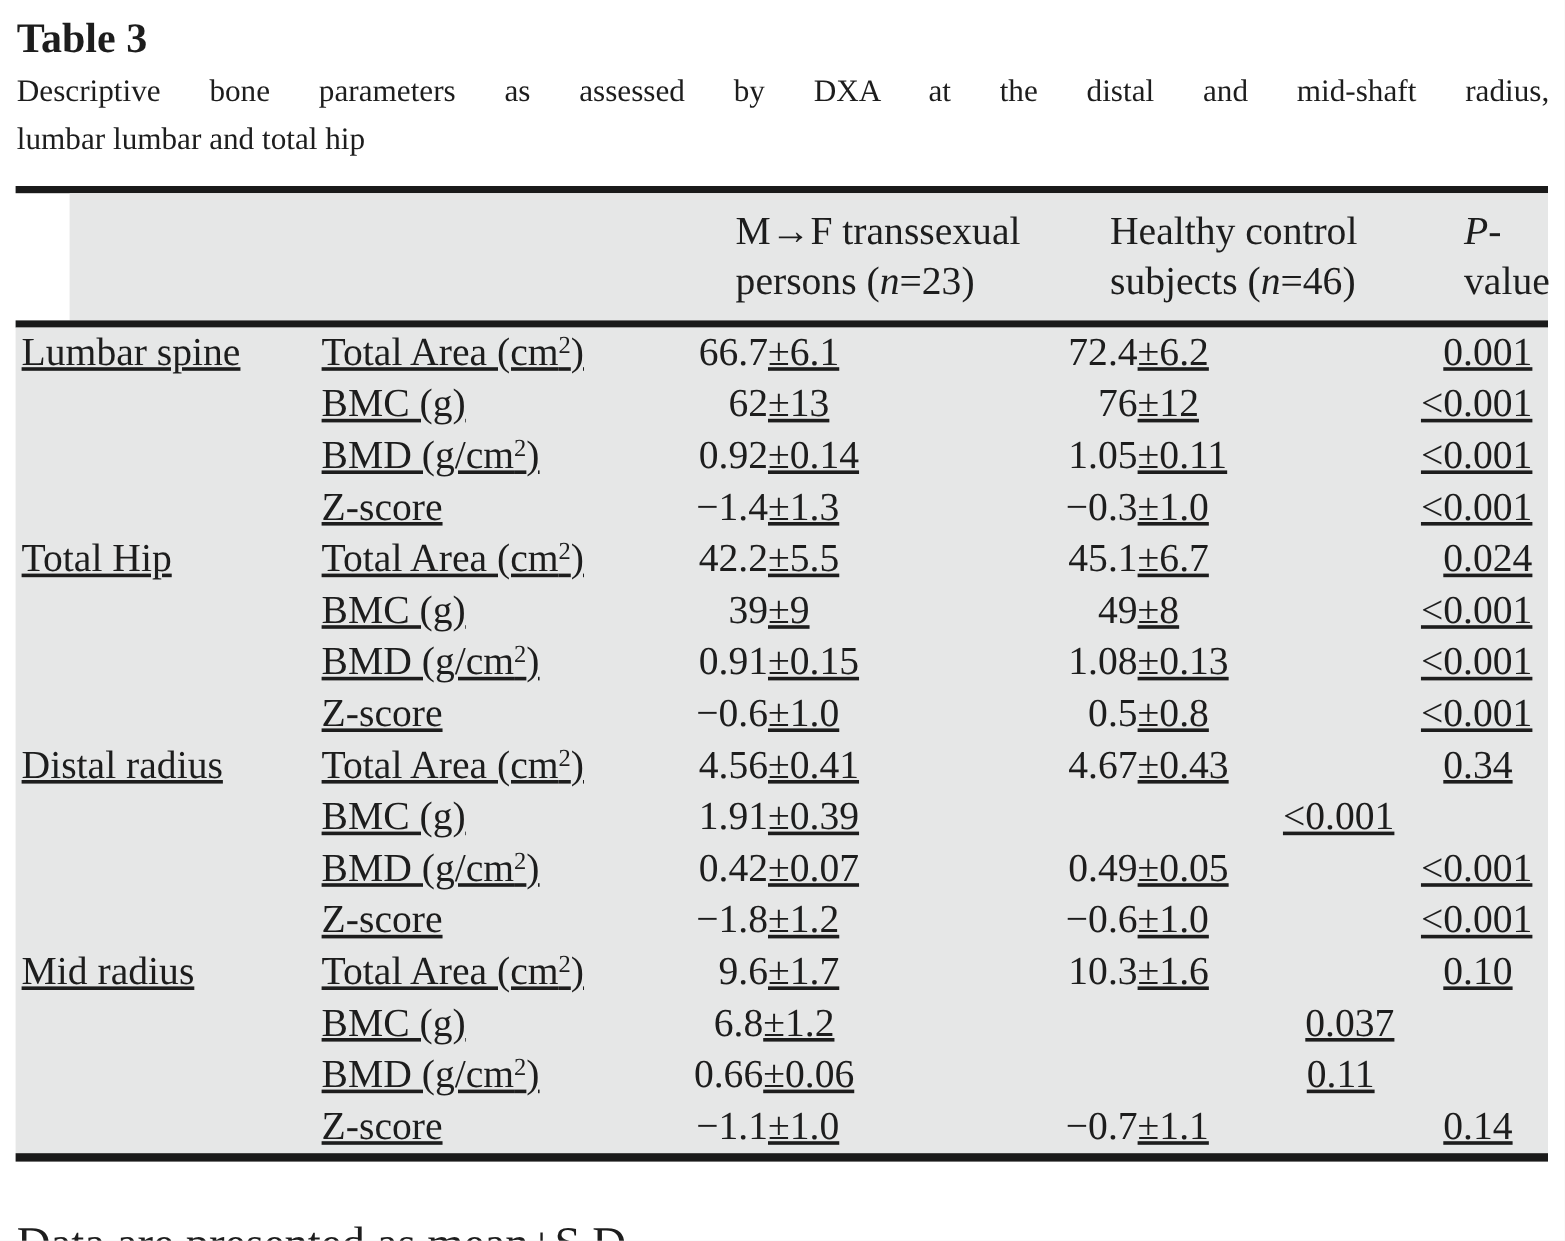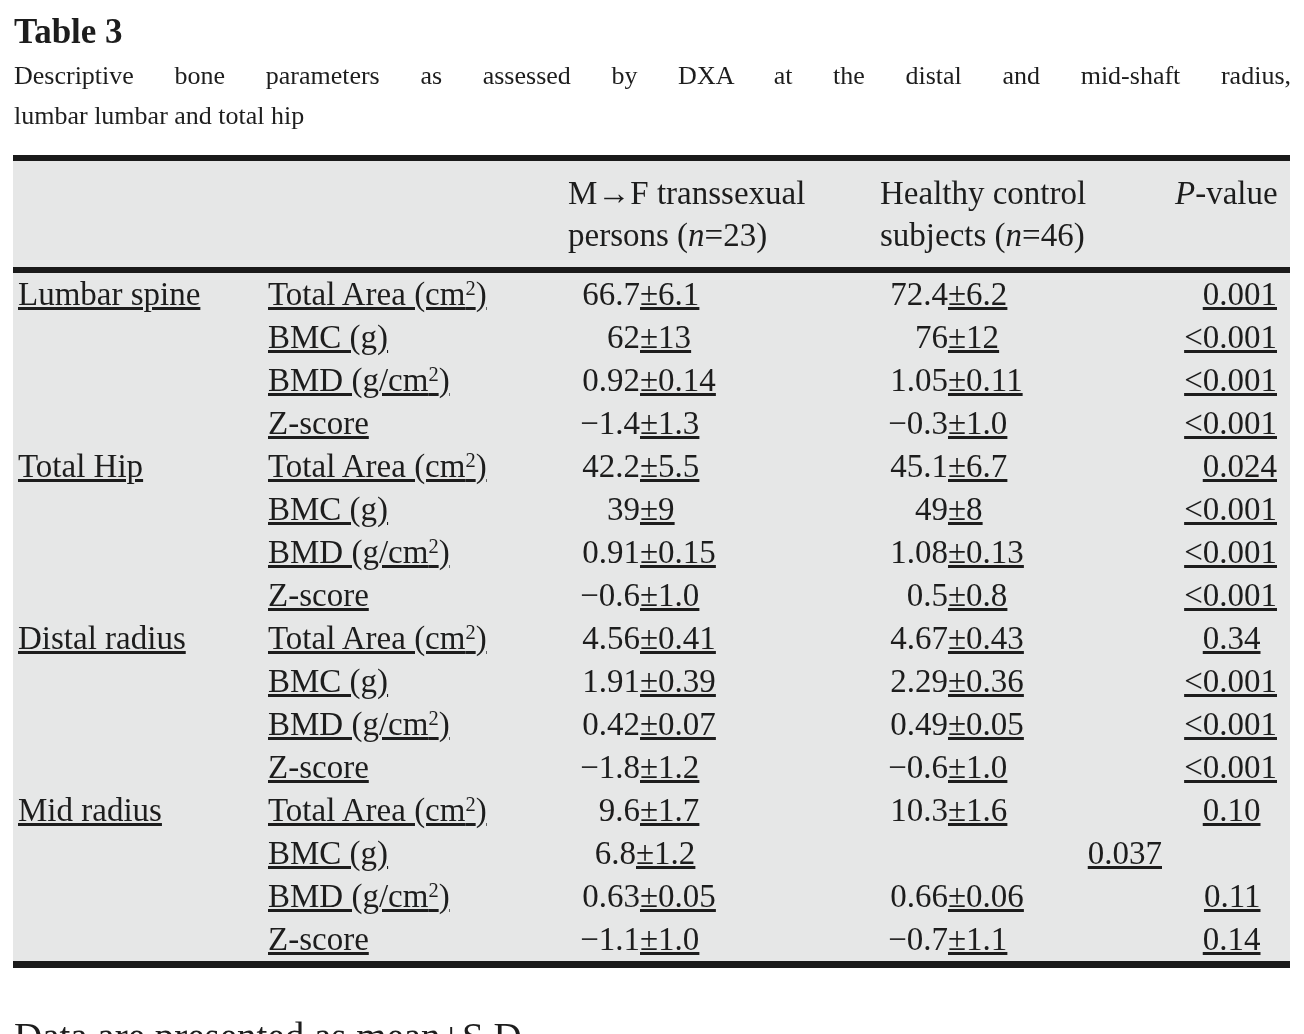--- a/index.html
+++ b/index.html
@@ -26,20 +26,21 @@
   .rule { background: var(--rule, #1a1a1a); }
   .rule.top { height: 6px; }
   .rule.mid { height: 6px; }
   .rule.bottom { height: 7px; }
 
   .thead {
     background: var(--table-bg, #e6e7e7);
     display: grid; grid-template-columns: 255px 300px 312px 295px 1fr;
     font-size: 33px; line-height: 42px;
     padding: 11px 0 11px 0;
+    margin-left: 45px;
   }
   .tbody {
     background: var(--table-bg, #e6e7e7);
     font-size: 33px;
     text-decoration: underline;
   }
   .trow {
     display: grid; grid-template-columns: 255px 300px 312px 295px 1fr;
     height: 43px; line-height: 43px;
   }
@@ -152,21 +153,20 @@
         <div class="c-region">Distal radius</div>
         <div class="c-param">Total Area (cm<sup>2</sup>)</div>
         <div class="c-val g1"><span class="vl">4.56</span>±0.41</div>
         <div class="c-val g2"><span class="vl">4.67</span>±0.43</div>
         <div class="c-p" style="padding-right: calc(1ch + 13px);">0.34</div>
       </div>
       <div class="trow">
         <div class="c-region"></div>
         <div class="c-param">BMC (g)</div>
         <div class="c-val g1"><span class="vl">1.91</span>±0.39</div>
-        <div class="c-val g2"><span class="vl">2.29</span>±0.36</div>
         <div class="c-p" style="padding-right: calc(0ch + 13px);">&lt;0.001</div>
       </div>
       <div class="trow">
         <div class="c-region"></div>
         <div class="c-param">BMD (g/cm<sup>2</sup>)</div>
         <div class="c-val g1"><span class="vl">0.42</span>±0.07</div>
         <div class="c-val g2"><span class="vl">0.49</span>±0.05</div>
         <div class="c-p" style="padding-right: calc(0ch + 13px);">&lt;0.001</div>
       </div>
       <div class="trow">
@@ -185,21 +185,20 @@
       </div>
       <div class="trow">
         <div class="c-region"></div>
         <div class="c-param">BMC (g)</div>
         <div class="c-val g2"><span class="vl">6.8</span>±1.2</div>
         <div class="c-p" style="padding-right: calc(0ch + 13px);">0.037</div>
       </div>
       <div class="trow">
         <div class="c-region"></div>
         <div class="c-param">BMD (g/cm<sup>2</sup>)</div>
-        <div class="c-val g1"><span class="vl">0.63</span>±0.05</div>
         <div class="c-val g2"><span class="vl">0.66</span>±0.06</div>
         <div class="c-p" style="padding-right: calc(1ch + 13px);">0.11</div>
       </div>
       <div class="trow">
         <div class="c-region"></div>
         <div class="c-param">Z-score</div>
         <div class="c-val g1"><span class="vl">−1.1</span>±1.0</div>
         <div class="c-val g2"><span class="vl">−0.7</span>±1.1</div>
         <div class="c-p" style="padding-right: calc(1ch + 13px);">0.14</div>
       </div>

